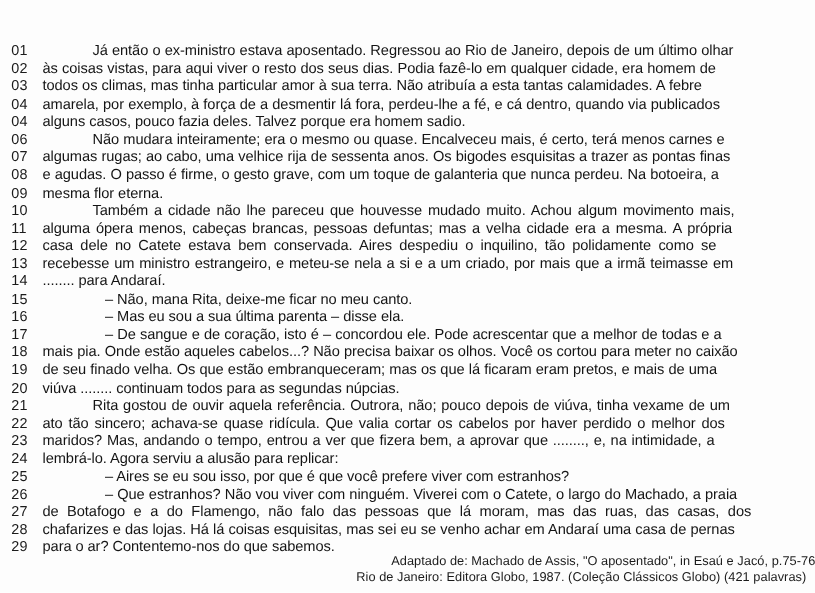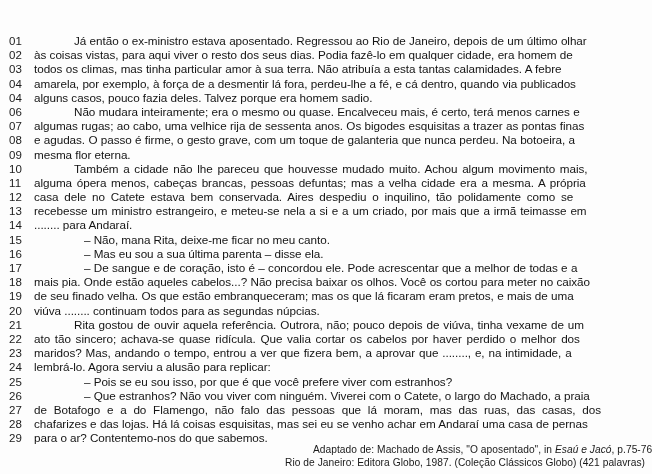--- a/index.html
+++ b/index.html
@@ -76,21 +76,21 @@
   }
   .attr-line {
     white-space: nowrap;
     font-size: 10.2px;
     color: #1a1a1a;
     height: 12.6px;
     letter-spacing: 0.05px;
   }
   .attr-line-1 { padding-left: 313px; }
   .attr-line-2 { padding-left: 285px; }
-  .attr-italic { font-style: italic; }
+  .attr-italic { }
 </style>
 </head>
 <body>
 
 <div id="page">
 
   <div id="text-block">
       <div class="text-line">
         <span class="line-number">01</span>
         <span class="line-text just-1"><span class="para-indent"></span><span>Já então o ex-ministro estava aposentado. Regressou ao Rio de Janeiro, depois de um último olhar</span></span>
@@ -182,21 +182,21 @@
       <div class="text-line">
         <span class="line-number">23</span>
         <span class="line-text just-2"><span>maridos? Mas, andando o tempo, entrou a ver que fizera bem, a aprovar que ........, e, na intimidade, a</span></span>
       </div>
       <div class="text-line">
         <span class="line-number">24</span>
         <span class="line-text just-0"><span>lembrá-lo. Agora serviu a alusão para replicar:</span></span>
       </div>
       <div class="text-line">
         <span class="line-number">25</span>
-        <span class="line-text just-0"><span class="dialog-indent"></span><span>– Pois se eu sou isso, por que é que você prefere viver com estranhos?</span></span>
+        <span class="line-text just-0"><span class="dialog-indent"></span><span>– Aires se eu sou isso, por que é que você prefere viver com estranhos?</span></span>
       </div>
       <div class="text-line">
         <span class="line-number">26</span>
         <span class="line-text just-1"><span class="dialog-indent"></span><span>– Que estranhos? Não vou viver com ninguém. Viverei com o Catete, o largo do Machado, a praia</span></span>
       </div>
       <div class="text-line">
         <span class="line-number">27</span>
         <span class="line-text just-5"><span>de Botafogo e a do Flamengo, não falo das pessoas que lá moram, mas das ruas, das casas, dos</span></span>
       </div>
       <div class="text-line">

